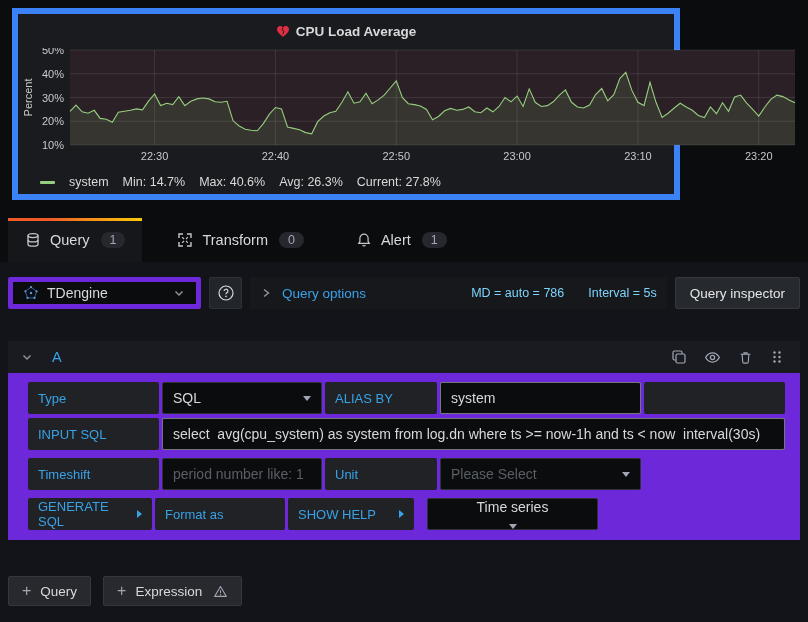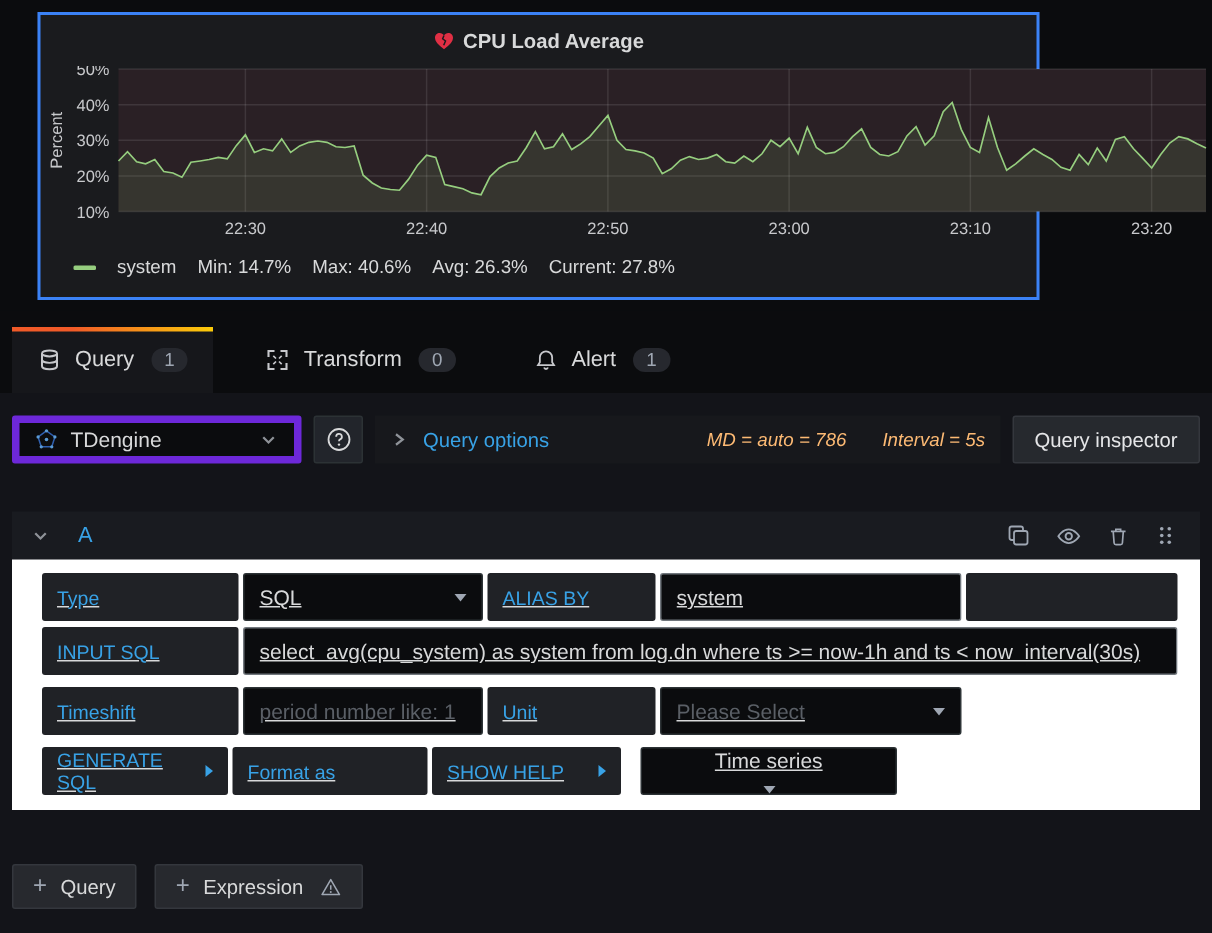--- a/index.html
+++ b/index.html
@@ -4,22 +4,22 @@
 <style>
   * { margin:0; padding:0; box-sizing:border-box; }
   html,body { width:808px; height:622px; }
   body {
     background:#0b0c0e;
     font-family:"Liberation Sans","DejaVu Sans",sans-serif;
     color:#d8d9da; font-size:14px; overflow:hidden;
   }
   
   .panel {
-    position:absolute; left:25px; top:8px; width:668px; height:192px;
-    background:#1a1b1e; border:2px solid #3b82f6;
+    position:absolute; left:12px; top:8px; width:668px; height:192px;
+    background:#1a1b1e; border:6px solid #3b82f6;
   }
   .panel-title {
     height:34px; display:flex; align-items:center; justify-content:center; gap:6px;
     font-weight:bold; font-size:13.5px; color:#d8d9da;
   }
   .legend-row {
     display:flex; align-items:center; gap:14px; padding-left:22px; height:24px;
     font-size:12.5px; color:#d8d9da;
   }
   .legend-swatch { width:15px; height:3px; border-radius:1px; }
@@ -53,35 +53,35 @@
   .help-btn {
     width:33px; height:32px; margin-left:8px; background:#22252b; border:1px solid #2c3235;
     border-radius:2px; display:flex; align-items:center; justify-content:center; cursor:pointer;
     color:#d8d9da;
   }
   .opt-bar {
     flex:1; height:32px; margin-left:8px; background:#17181c; display:flex; align-items:center;
     padding:0 10px; gap:8px; cursor:pointer;text-align:center;
   }
   .opt-title { color:#38a2e6; font-size:13.5px; font-weight:500; margin-left:2px; }
-  .opt-meta { color:#fdba74; font-size:12.5px;font-style:italic; }
+  .opt-meta { color:#7dd3fc; font-size:12.5px; }
   .inspector-btn {
     height:32px; margin-left:8px; background:#26292e; border:1px solid #34373d; border-radius:2px;
     padding:0 14px; color:#e5e6e8; font-size:13.5px; font-weight:500; display:flex; align-items:center;
     cursor:pointer;
   }
   
   .qcard-header {
     margin:32px 8px 0 8px; height:32px; background:#191b20; display:flex; align-items:center;
     padding:0 16px 0 12px; gap:4px;
   }
   .qref { color:#38a2e6; font-size:14.5px; font-weight:500; margin-left:14px; }
   .hdr-icons { margin-left:auto; display:flex; align-items:center; gap:17px; color:#9fa7b3; }
   .hdr-icons > span { display:flex; cursor:pointer; }
-  .qcard-body { margin:0 8px; background:#ffffff; padding:5px 15px 10px 20px;text-decoration:underline; }
+  .qcard-body { margin:0 8px; background:#6d28d9; padding:5px 15px 10px 20px; }
   .frow { display:flex; gap:3px; margin-top:4px; }
   .frow.gap8 { margin-top:8px; }
   .flabel {
     height:32px; background:#202226; color:#38a2e6; font-size:13px; font-weight:500;
     display:flex; align-items:center; padding:0 10px; border-radius:2px; flex:none;
   }
   .flabel.btn { cursor:pointer; justify-content:space-between; }
   .w131 { width:131px; } .w128 { width:112px; } .w124 { width:124px; } .w126 { width:126px; } .w130 { width:130px; }
   .finput, .fselect {
     height:32px; background:#0b0c0e; border:1px solid #2c3235; border-radius:2px;

